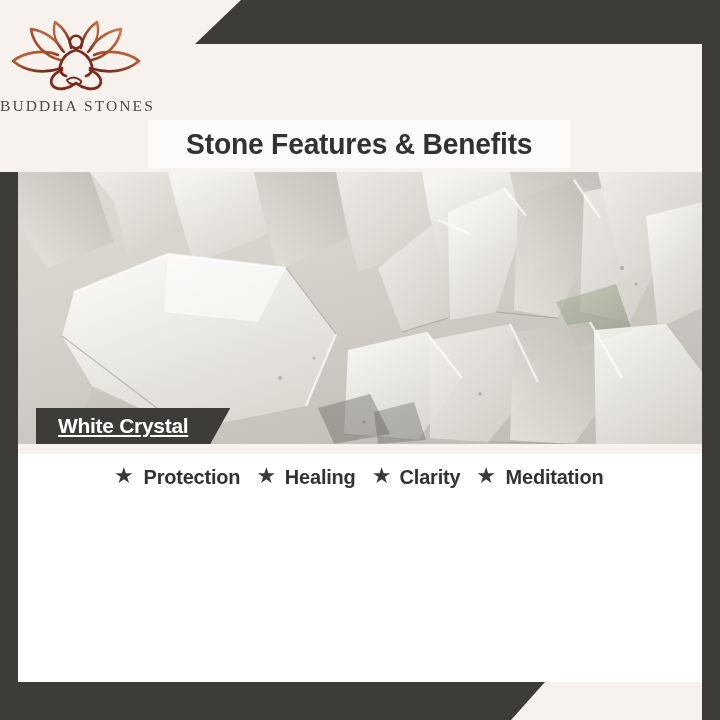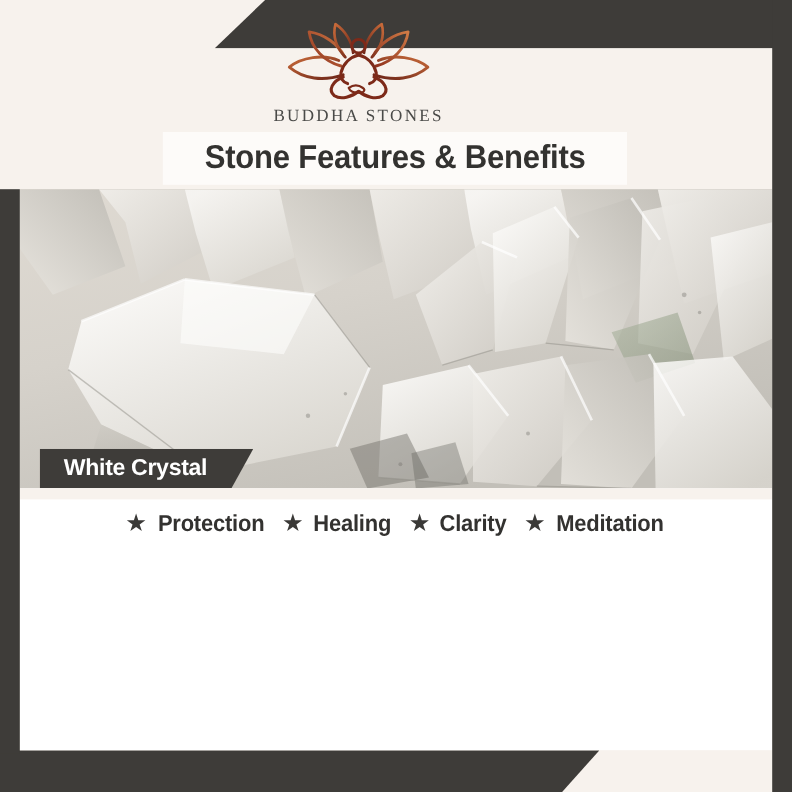--- a/index.html
+++ b/index.html
@@ -68,21 +68,21 @@
 
   
   .brand {
     position: absolute;
     top: 18px;
     left: 0;
     width: 652px;
     height: 130px;
     display: flex;
     flex-direction: column;
-    align-items: center;
+    align-items: flex-start;
     justify-content: flex-start;
     z-index: 8;
   }
   .brand-mark { width: 152px; height: 74px; display: block; }
   .brand-name {
     margin-top: 5px;
     font-family: "Liberation Serif", serif;
     font-size: 15.5px;
     letter-spacing: 2.1px;
     color: #4a4a48;
@@ -137,20 +137,21 @@
     display: flex;
     align-items: center;
     clip-path: polygon(0 0, 100% 0, calc(100% - 20px) 100%, 0 100%);
     z-index: 4;
   }
   .stone-badge-label {
     font-size: 21px;
     font-weight: 700;
     letter-spacing: -0.3px;
     white-space: nowrap;
+    text-decoration: underline;
   }
 
   
   .content {
     position: absolute;
     top: 444px;
     left: 18px;
     width: 684px;
     height: 238px;
     background: #ffffff;

